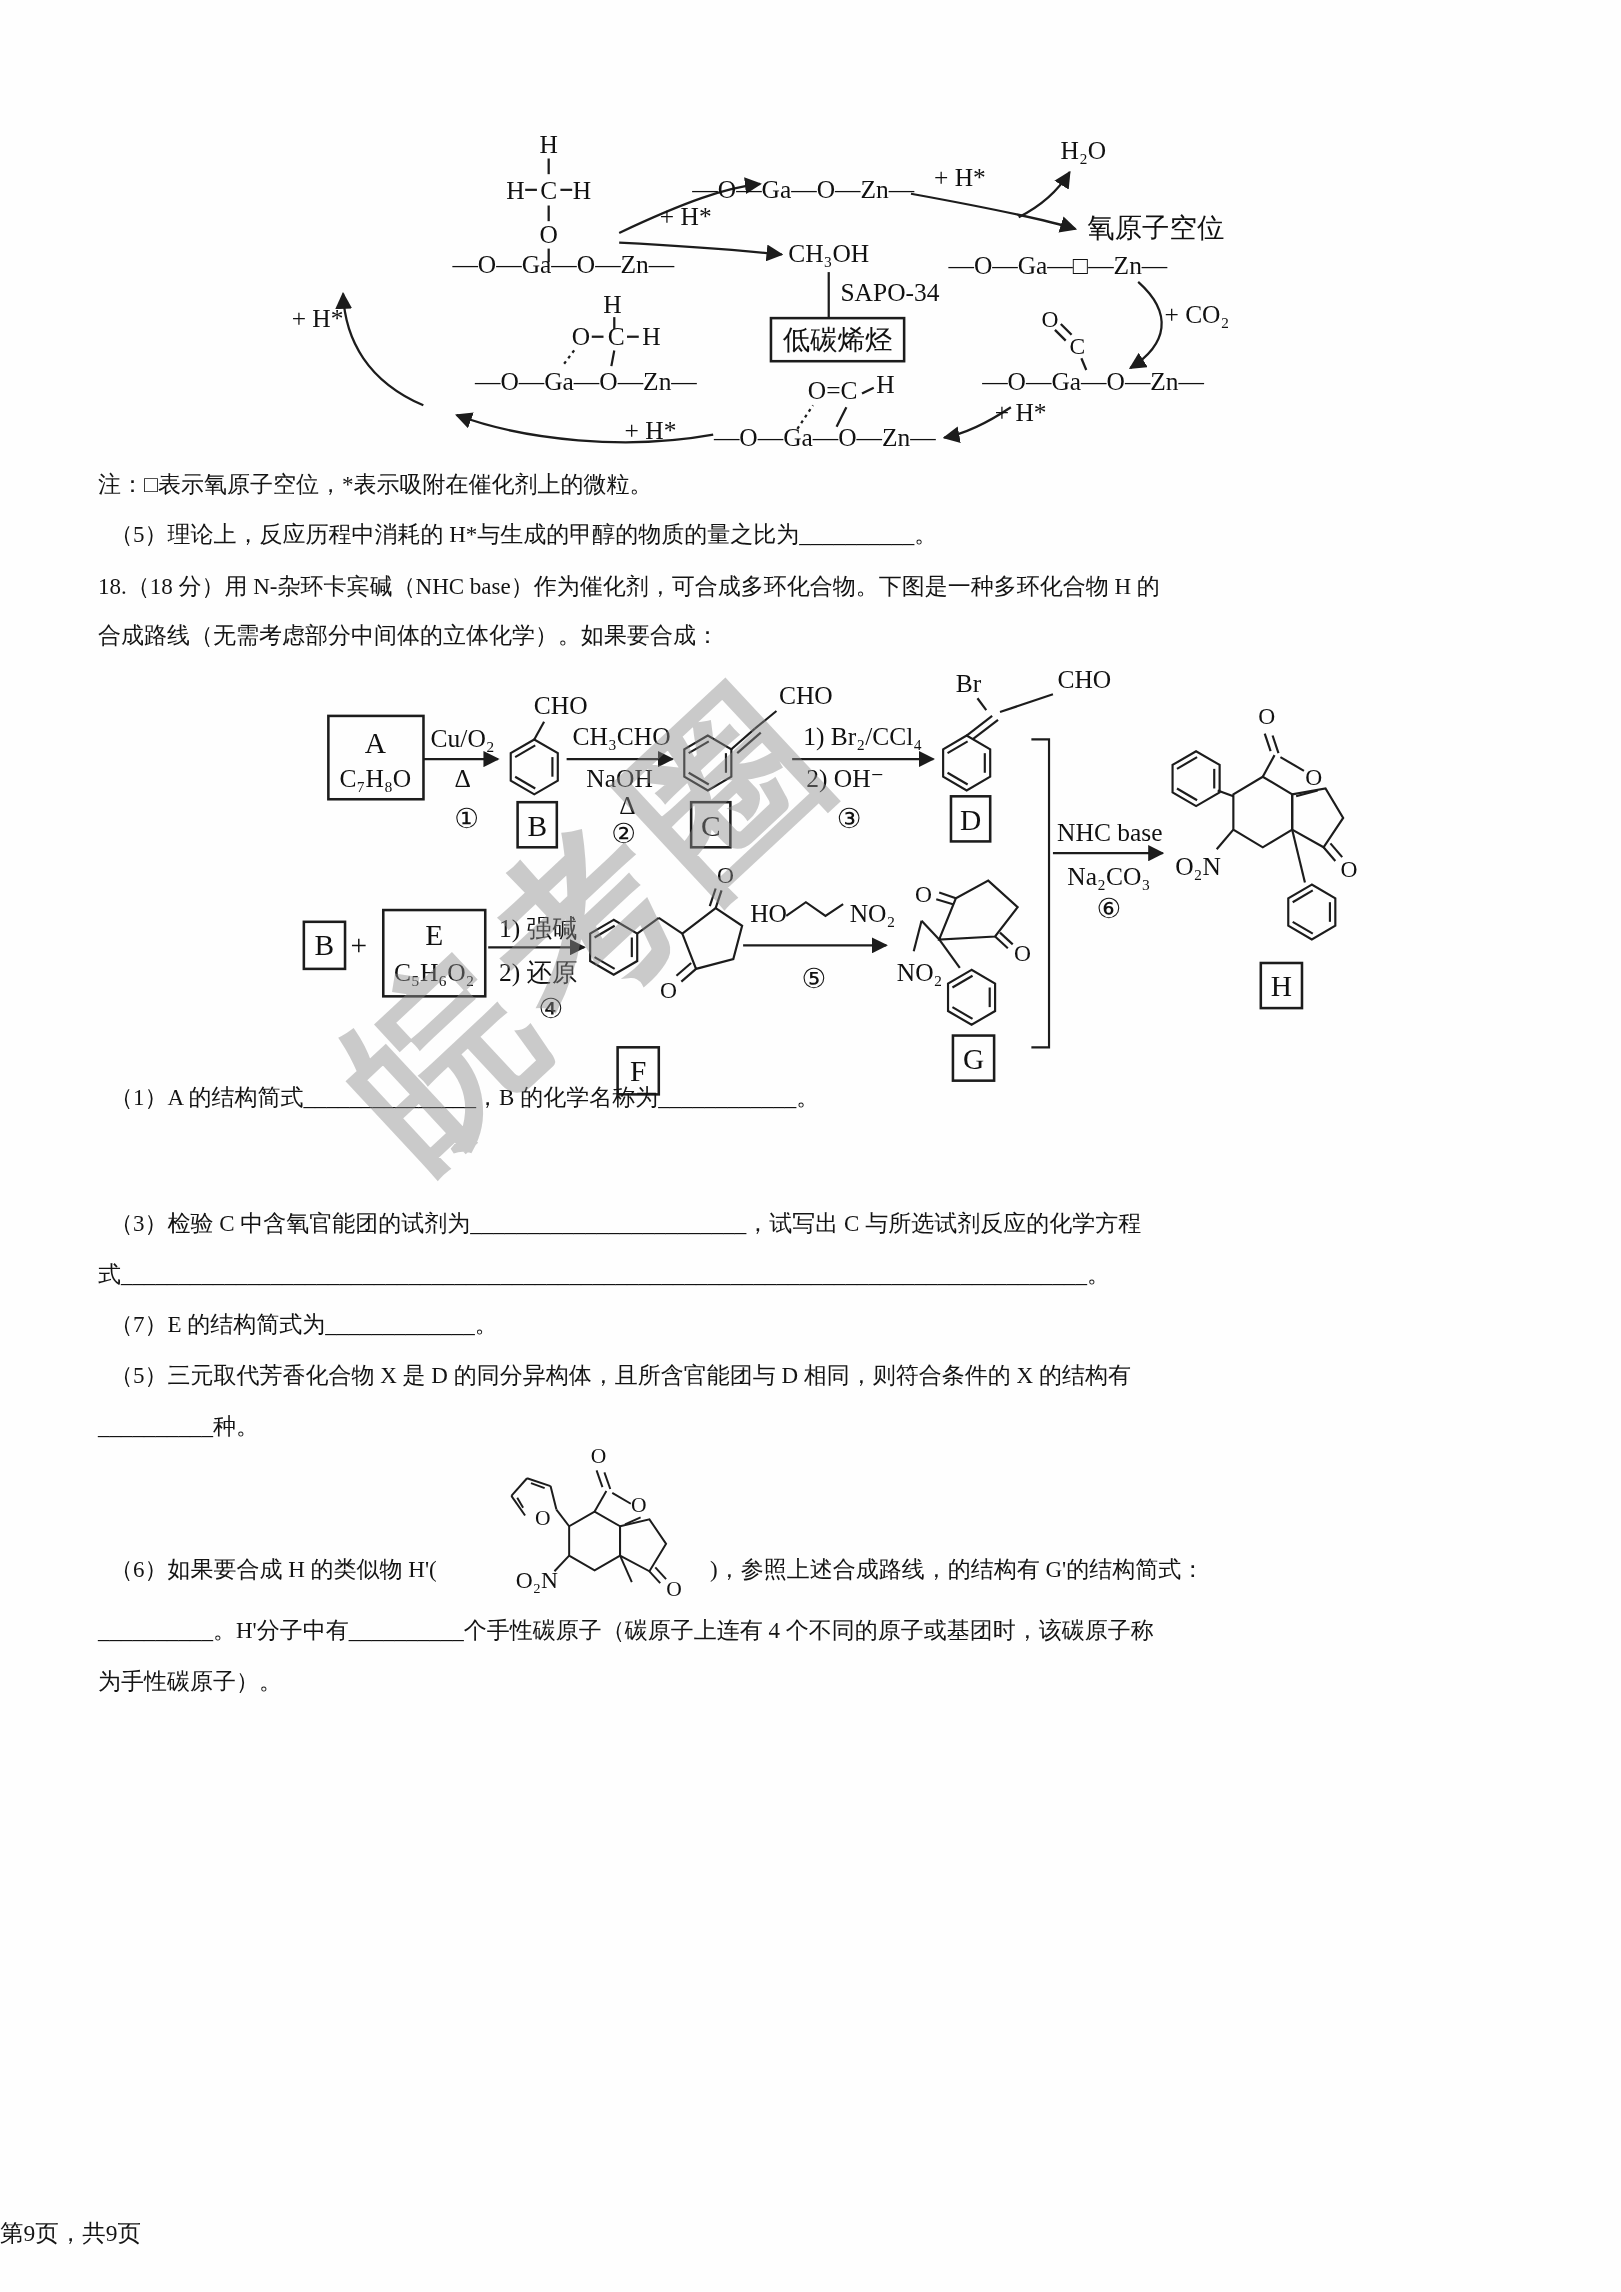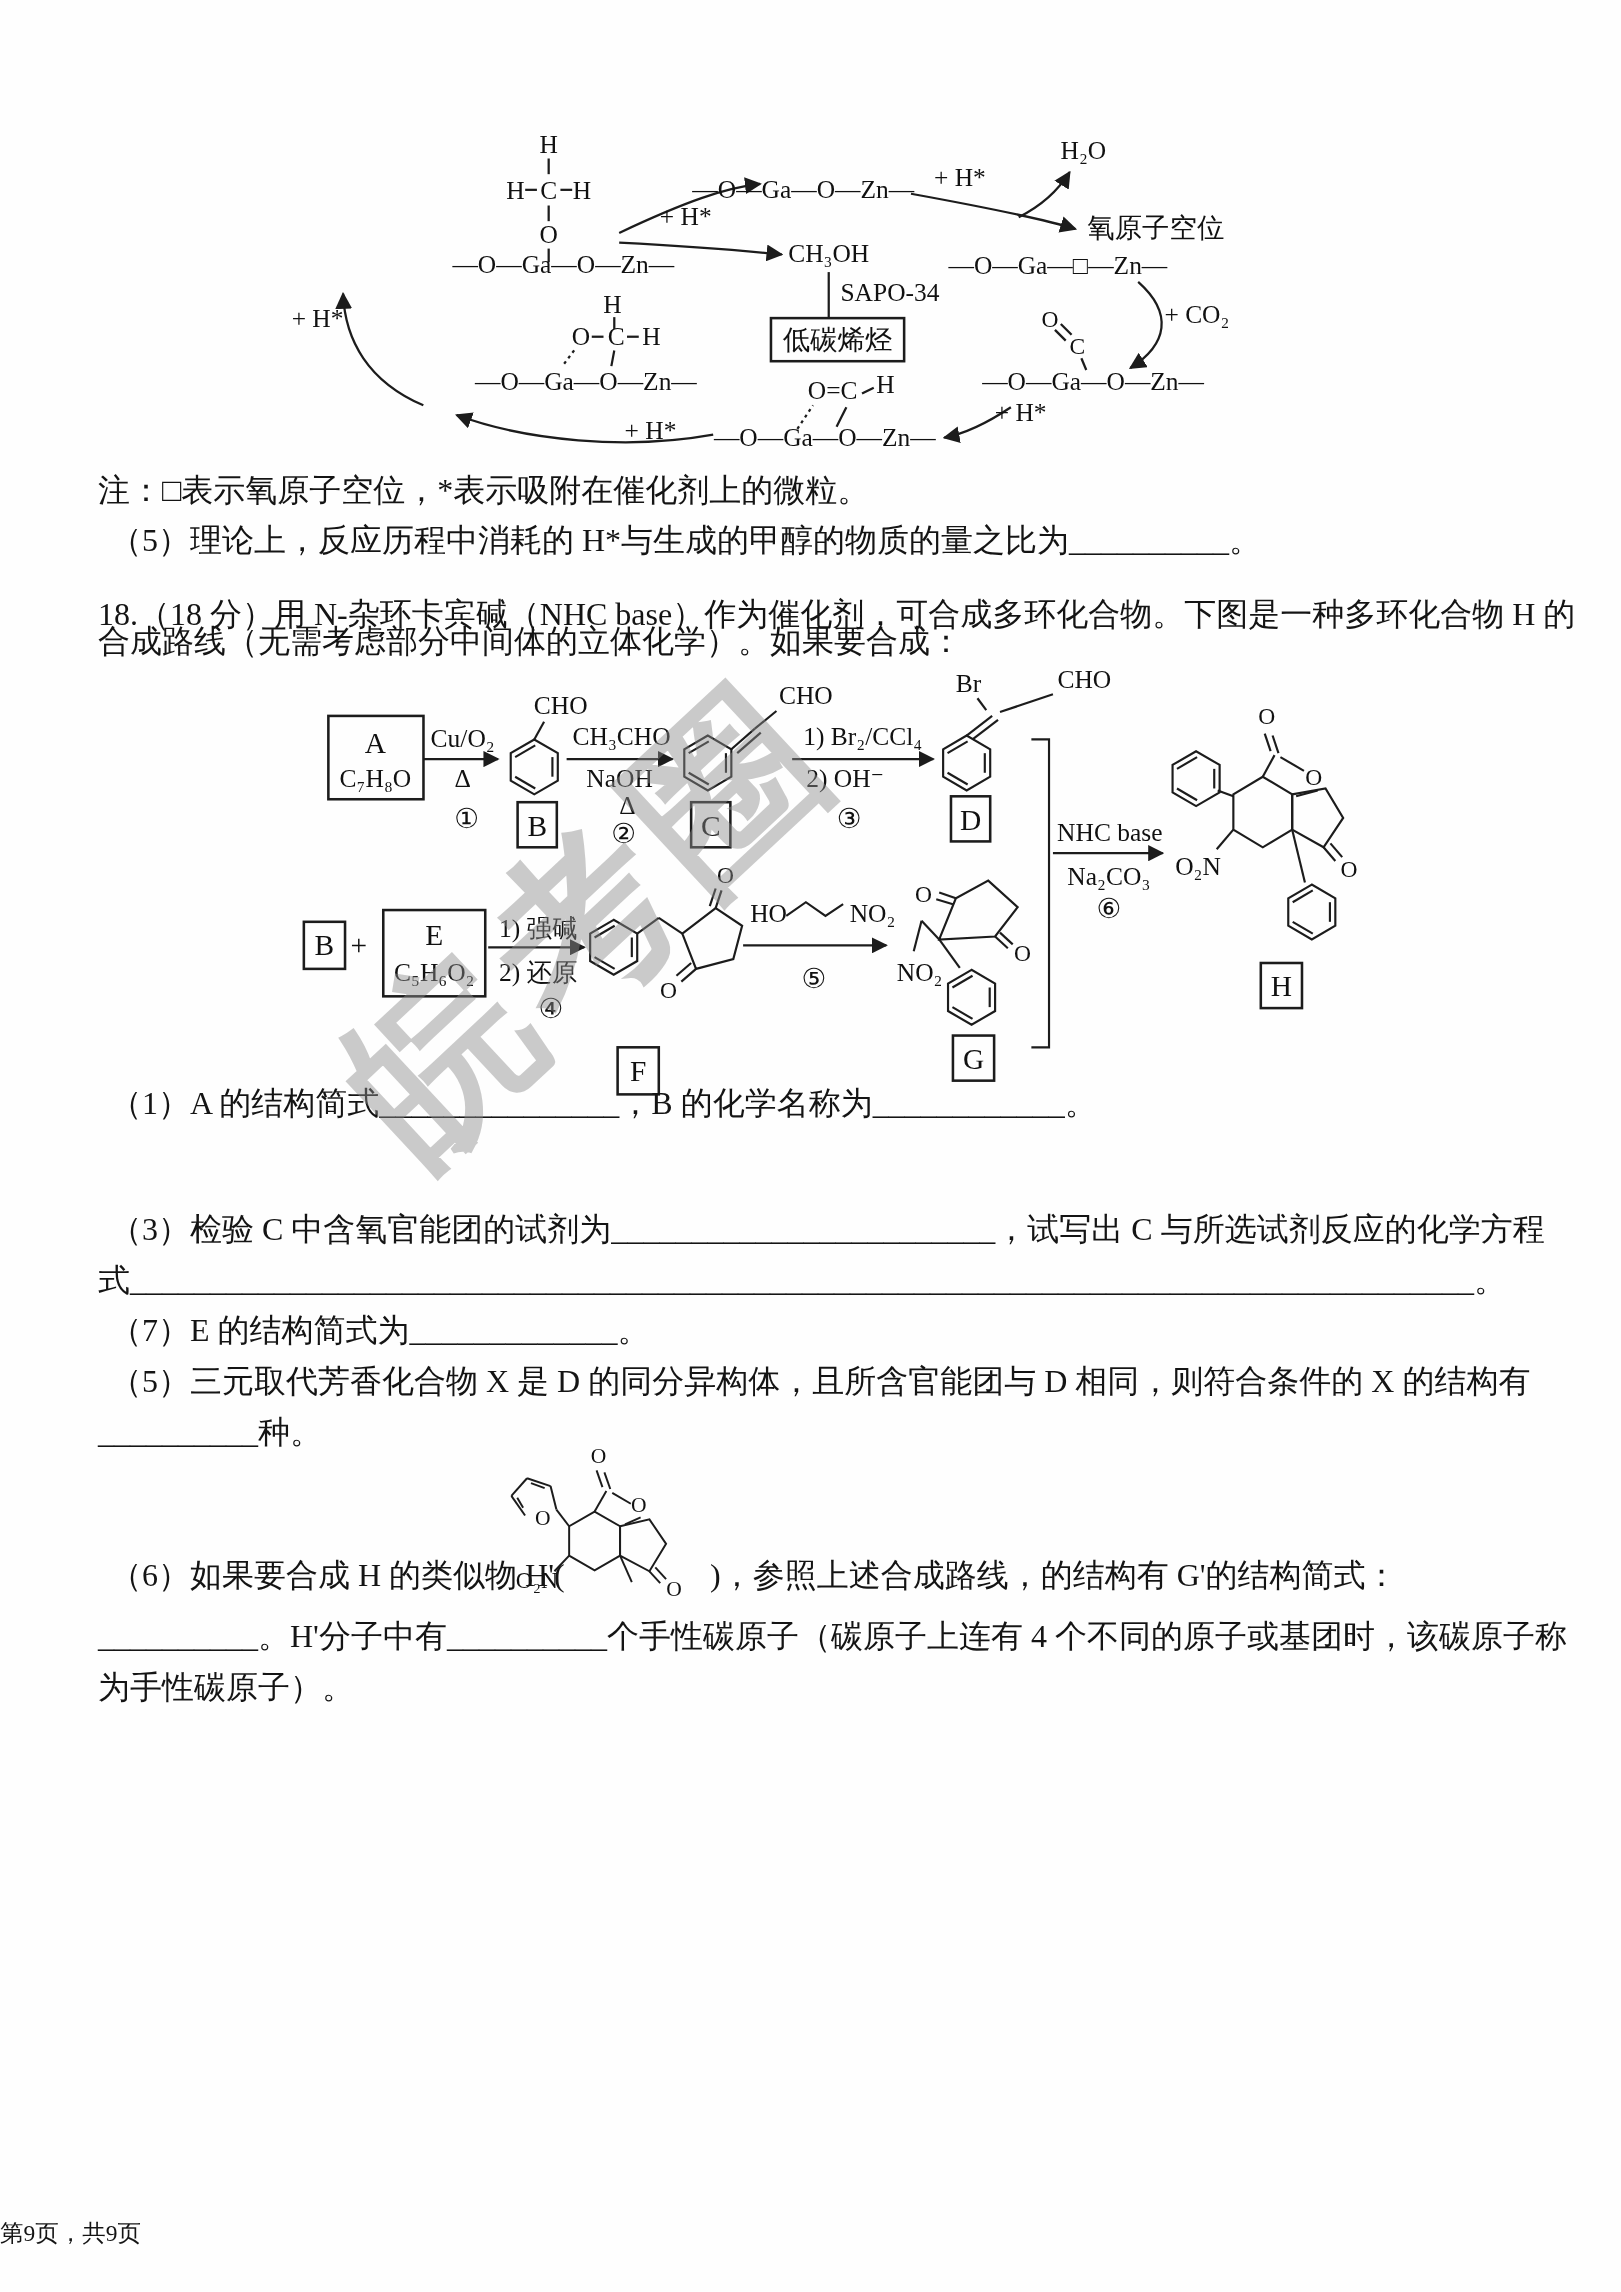--- a/index.html
+++ b/index.html
@@ -1,18 +1,18 @@
 <!DOCTYPE html>
 <html><head>
 <meta charset="utf-8">
 <style>
   html,body{margin:0;padding:0;background:#e8e8e8}
   .page{position:relative;width:1621px;height:2293px;background:#fefefe;overflow:hidden;
         font-family:"Liberation Serif","DejaVu Serif","DejaVu Sans",serif;color:#141414}
-  .tline{position:absolute;font-size:32px;white-space:nowrap;z-index:3}
+  .tline{position:absolute;font-size:23px;white-space:nowrap;z-index:3}
   .footer{position:absolute;left:0;right:0;top:2217px;text-align:left;font-size:23.5px;z-index:3}
   .wm{position:absolute;left:459px;top:965px;font-size:181px;font-weight:700;color:#8d8d8d;opacity:.45;
       transform:rotate(-43deg);transform-origin:0 100%;letter-spacing:13.7px;white-space:nowrap;z-index:9;
       pointer-events:none;font-family:"DejaVu Sans","Liberation Sans",sans-serif}
   svg{position:absolute;overflow:visible;z-index:2}
   svg text{fill:#111;font-size:26px;text-anchor:middle;font-family:"Liberation Serif","DejaVu Serif","DejaVu Sans",serif}
   .mech line,.mech path{stroke:#1c1c1c;stroke-width:2.3;fill:none}
   .scheme line,.scheme path,.scheme polyline,.scheme polygon{stroke:#1c1c1c;stroke-width:2.2;fill:none}
   .hp line,.hp path,.hp polyline,.hp polygon{stroke:#1c1c1c;stroke-width:2;fill:none}
   .mech rect,.scheme rect{fill:none;stroke:#1c1c1c;stroke-width:2.6}
@@ -120,21 +120,21 @@
     </g>
 
     <g>
       <path d="M152,324 C96,300 72,258 70,210" marker-end="url(#ah)"></path>
       <text x="44" y="244">+ H*</text>
     </g>
   </svg>
 
   <div class="tline" style="left:98px;top:469px">注：□表示氧原子空位，*表示吸附在催化剂上的微粒。</div>
   <div class="tline" style="left:110px;top:519px">（5）理论上，反应历程中消耗的 H*与生成的甲醇的物质的量之比为__________。</div>
-  <div class="tline" style="left:98px;top:593px">18.（18 分）用 N-杂环卡宾碱（NHC base）作为催化剂，可合成多环化合物。下图是一种多环化合物 H 的</div>
+  <div class="tline" style="left:98px;top:571px">18.（18 分）用 N-杂环卡宾碱（NHC base）作为催化剂，可合成多环化合物。下图是一种多环化合物 H 的</div>
   <div class="tline" style="left:98px;top:620px">合成路线（无需考虑部分中间体的立体化学）。如果要合成：</div>
 
   <svg class="scheme" style="left:196px;top:657px" width="1206" height="461" viewBox="0 0 1230 470">
     <defs>
       <marker id="ah2" viewBox="0 0 10 10" refX="9" refY="5" markerWidth="7.5" markerHeight="7.5" orient="auto">
         <path d="M0,0 L10,5 L0,10 z"></path>
       </marker>
       <g id="benz" fill="none" stroke="#1c1c1c" stroke-width="2.2">
         <polygon points="0,-28 -24,-14 -24,14 0,28 24,14 24,-14"></polygon>
         <line x1="1" y1="-22" x2="-19.5" y2="-10"></line>

